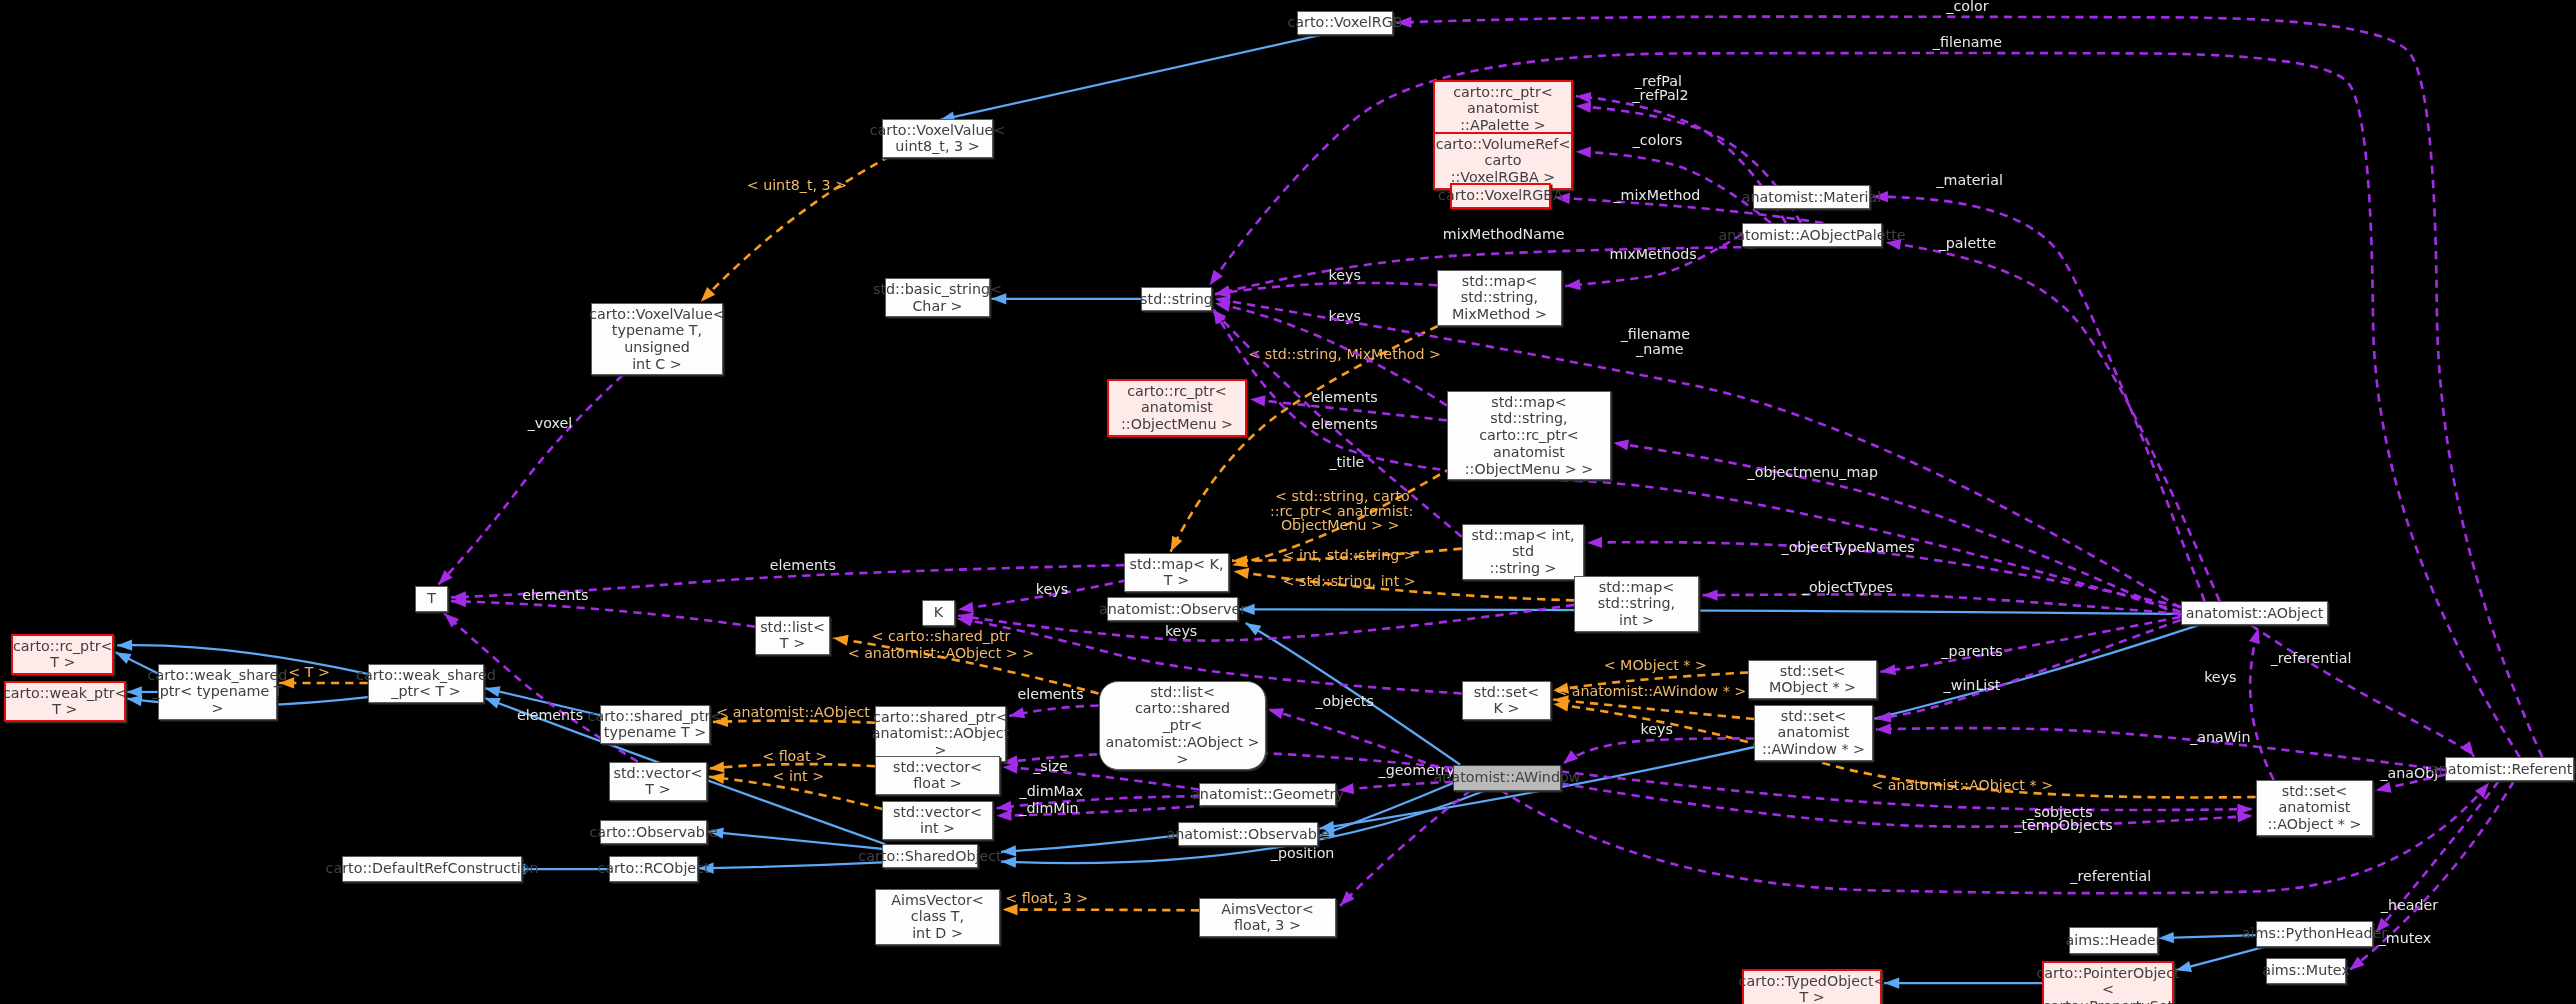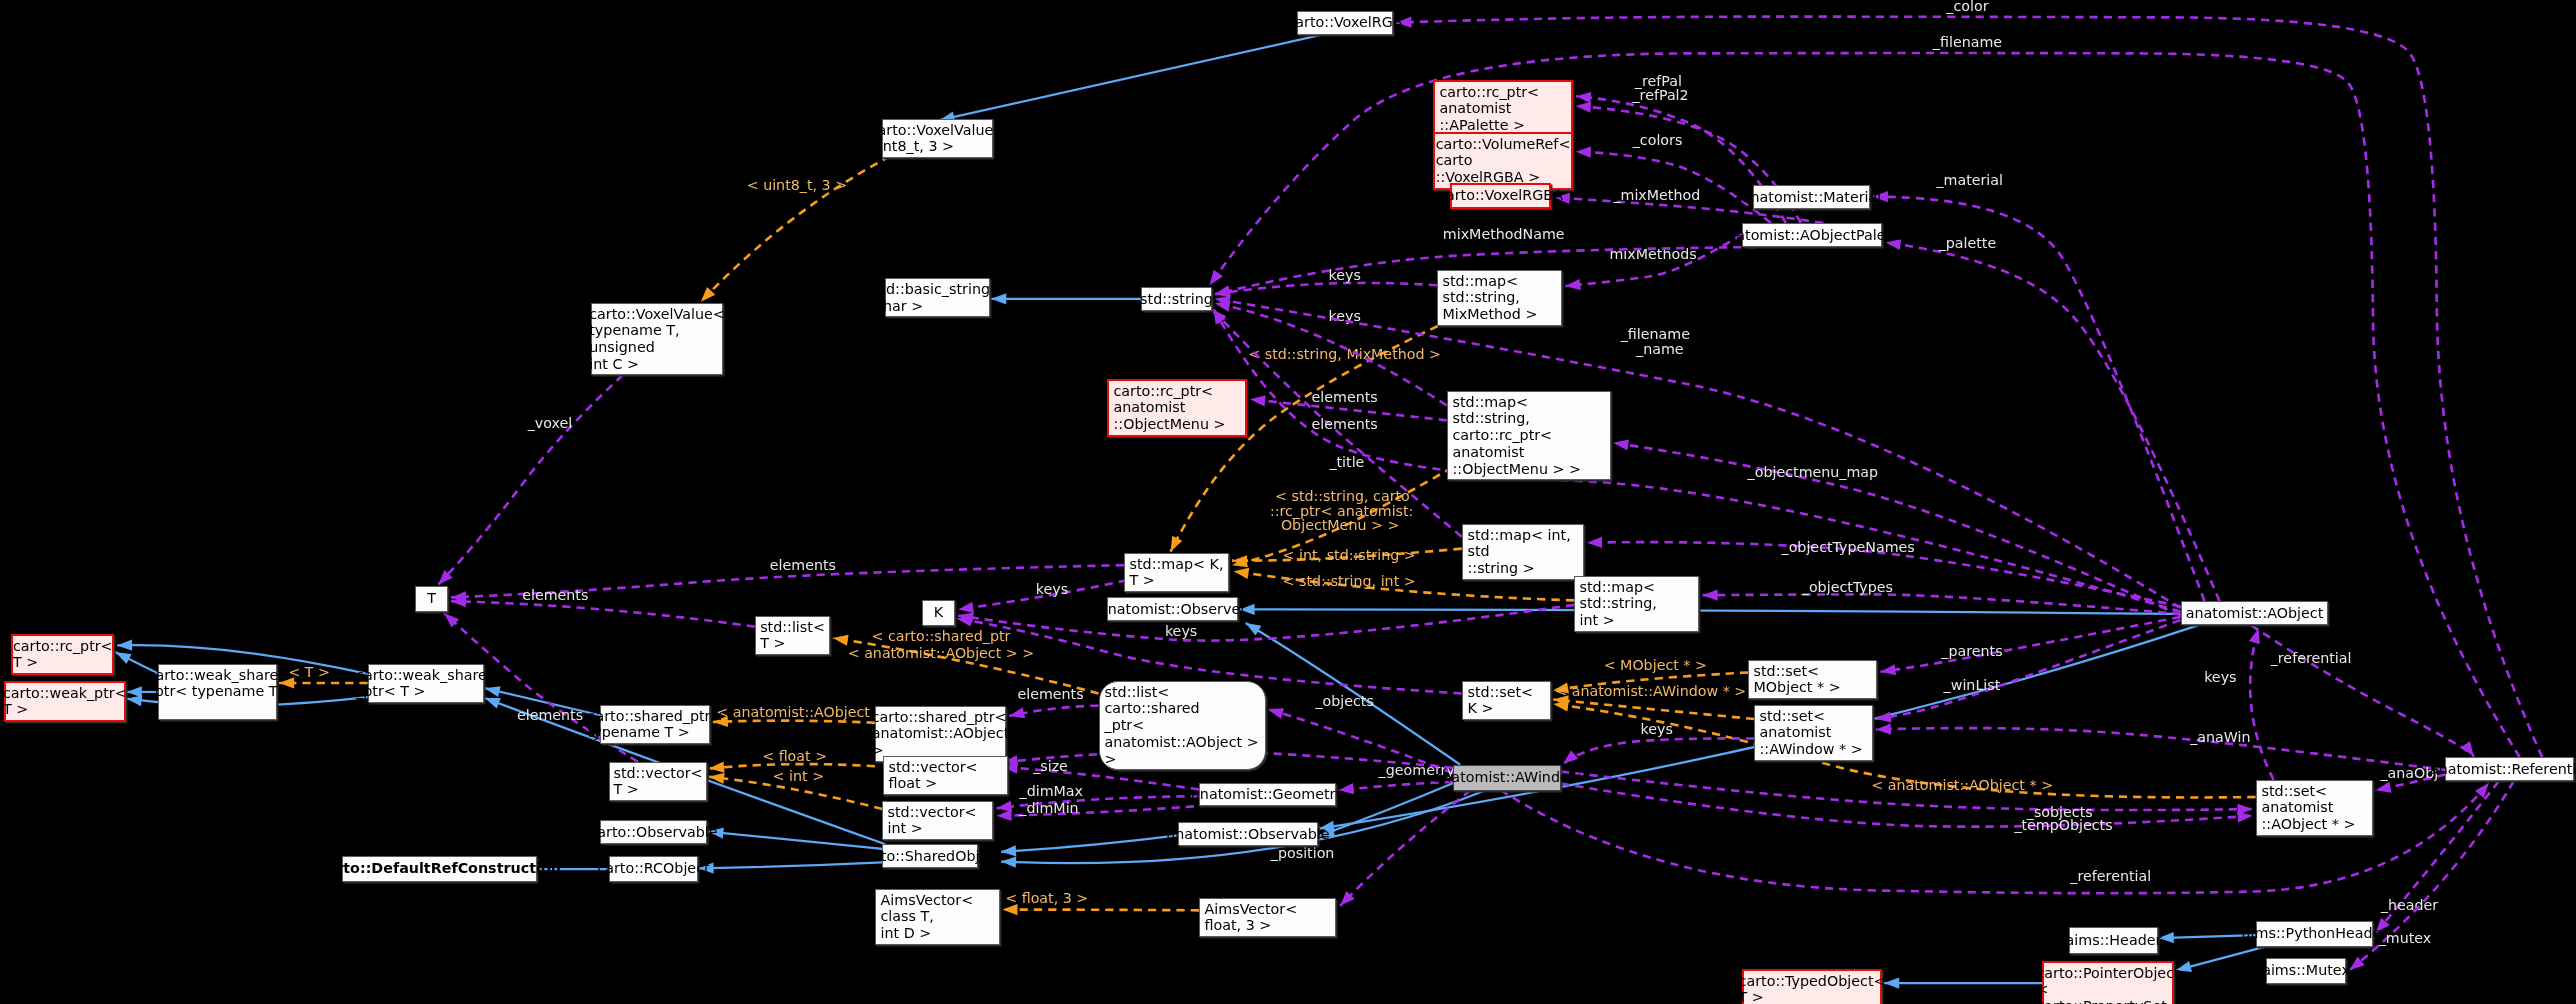--- a/index.html
+++ b/index.html
@@ -1,21 +1,21 @@
 <!DOCTYPE html>
 <html style="font-size:12px"><head>
 <meta charset="utf-8">
 <style>
   html,body{margin:0;padding:0;background:#000;}
   #canvas{position:relative;width:2576px;height:1005px;background:#000;overflow:hidden;
           font-family:"DejaVu Sans","Liberation Sans",sans-serif;}
   #edge-svg{position:absolute;left:0;top:0;}
   .node{position:absolute;display:flex;align-items:center;justify-content:center;
-        text-align:left;white-space:pre-line;box-sizing:border-box;
-        background:#fdfdfd;border:1.5px solid #5c5c5c;color:#000000;
+        text-align:center;white-space:pre-line;box-sizing:border-box;
+        background:#fdfdfd;border:1.5px solid #5c5c5c;color:#404040;
         font-size:14.3px;line-height:1.18;padding:1.5px 4.5px;box-shadow:1.5px 1.5px 0 #2a2a2a;}
   .node.red{border:2.3px solid #e60c0c;background:#ffeaea;}
   .node.subject{background:#b9b9b9;border:1.5px solid #404040;}
   .elabel{font-size:19px;}
 </style>
 </head>
 <body>
 
 <div id="canvas">
   <svg id="edge-svg" width="2576" height="1005" viewBox="0 0 3433 1339">
@@ -288,28 +288,28 @@
       <div class="node" style="left: 158px; top: 664px; width: 119px; min-height: 38px;">carto::weak_shared
 _ptr&lt; typename T &gt;</div>
       <div class="node" style="left: 368px; top: 664px; width: 116px; min-height: 38px;">carto::weak_shared
 _ptr&lt; T &gt;</div>
       <div class="node" style="left: 1462px; top: 681px; width: 89px; min-height: 24px;">std::set&lt; K &gt;</div>
       <div class="node" style="left: 1748px; top: 660px; width: 129px; min-height: 24px;">std::set&lt; MObject * &gt;</div>
       <div class="node" style="left: 1754px; top: 705px; width: 119px; min-height: 38px;">std::set&lt; anatomist
 ::AWindow * &gt;</div>
       <div class="node subject" style="left: 1453px; top: 765px; width: 108px; min-height: 25.5px;">anatomist::AWindow</div>
       <div class="node" style="left: 609px; top: 762px; width: 98px; min-height: 22.5px;">std::vector&lt; T &gt;</div>
-      <div class="node" style="left: 875px; top: 756px; width: 125px; min-height: 22.5px; margin-left: 8px;">std::vector&lt; float &gt;</div>
+      <div class="node" style="left: 875px; top: 756px; width: 125px; min-height: 22.5px;">std::vector&lt; float &gt;</div>
       <div class="node" style="left: 882px; top: 801px; width: 111px; min-height: 22.5px;">std::vector&lt; int &gt;</div>
       <div class="node" style="left: 1199px; top: 783px; width: 137px; min-height: 22.5px;">anatomist::Geometry</div>
       <div class="node" style="left: 1178px; top: 822px; width: 140px; min-height: 24px;">anatomist::Observable</div>
       <div class="node" style="left: 882px; top: 844px; width: 96px; min-height: 24px;">carto::SharedObject</div>
       <div class="node" style="left: 600px; top: 820px; width: 107px; min-height: 24px;">carto::Observable</div>
       <div class="node" style="left: 609px; top: 856px; width: 89px; min-height: 25.5px;">carto::RCObject</div>
-      <div class="node" style="left: 342px; top: 856px; width: 195px; min-height: 25.5px; font-weight: bold;">carto::DefaultRefConstruction</div>
+      <div class="node" style="left: 342px; top: 856px; width: 180px; min-height: 25.5px;">carto::DefaultRefConstruction</div>
       <div class="node" style="left: 875px; top: 889px; width: 125px; min-height: 39px;">AimsVector&lt; class T,
 int D &gt;</div>
       <div class="node" style="left: 1199px; top: 898px; width: 137px; min-height: 24px;">AimsVector&lt; float, 3 &gt;</div>
       <div class="node" style="left: 2445px; top: 757px; width: 129px; min-height: 24px;">anatomist::Referential</div>
       <div class="node" style="left: 2256px; top: 780px; width: 117px; min-height: 39px;">std::set&lt; anatomist
 ::AObject * &gt;</div>
       <div class="node" style="left: 2069px; top: 927px; width: 89px; min-height: 27px;">aims::Header</div>
       <div class="node" style="left: 2256px; top: 921px; width: 117px; min-height: 25.5px;">aims::PythonHeader</div>
       <div class="node" style="left: 2266px; top: 958px; width: 80px; min-height: 25.5px;">aims::Mutex</div>
       <div class="node red" style="left: 2042px; top: 961px; width: 132px; min-height: 41px;">carto::PointerObject

